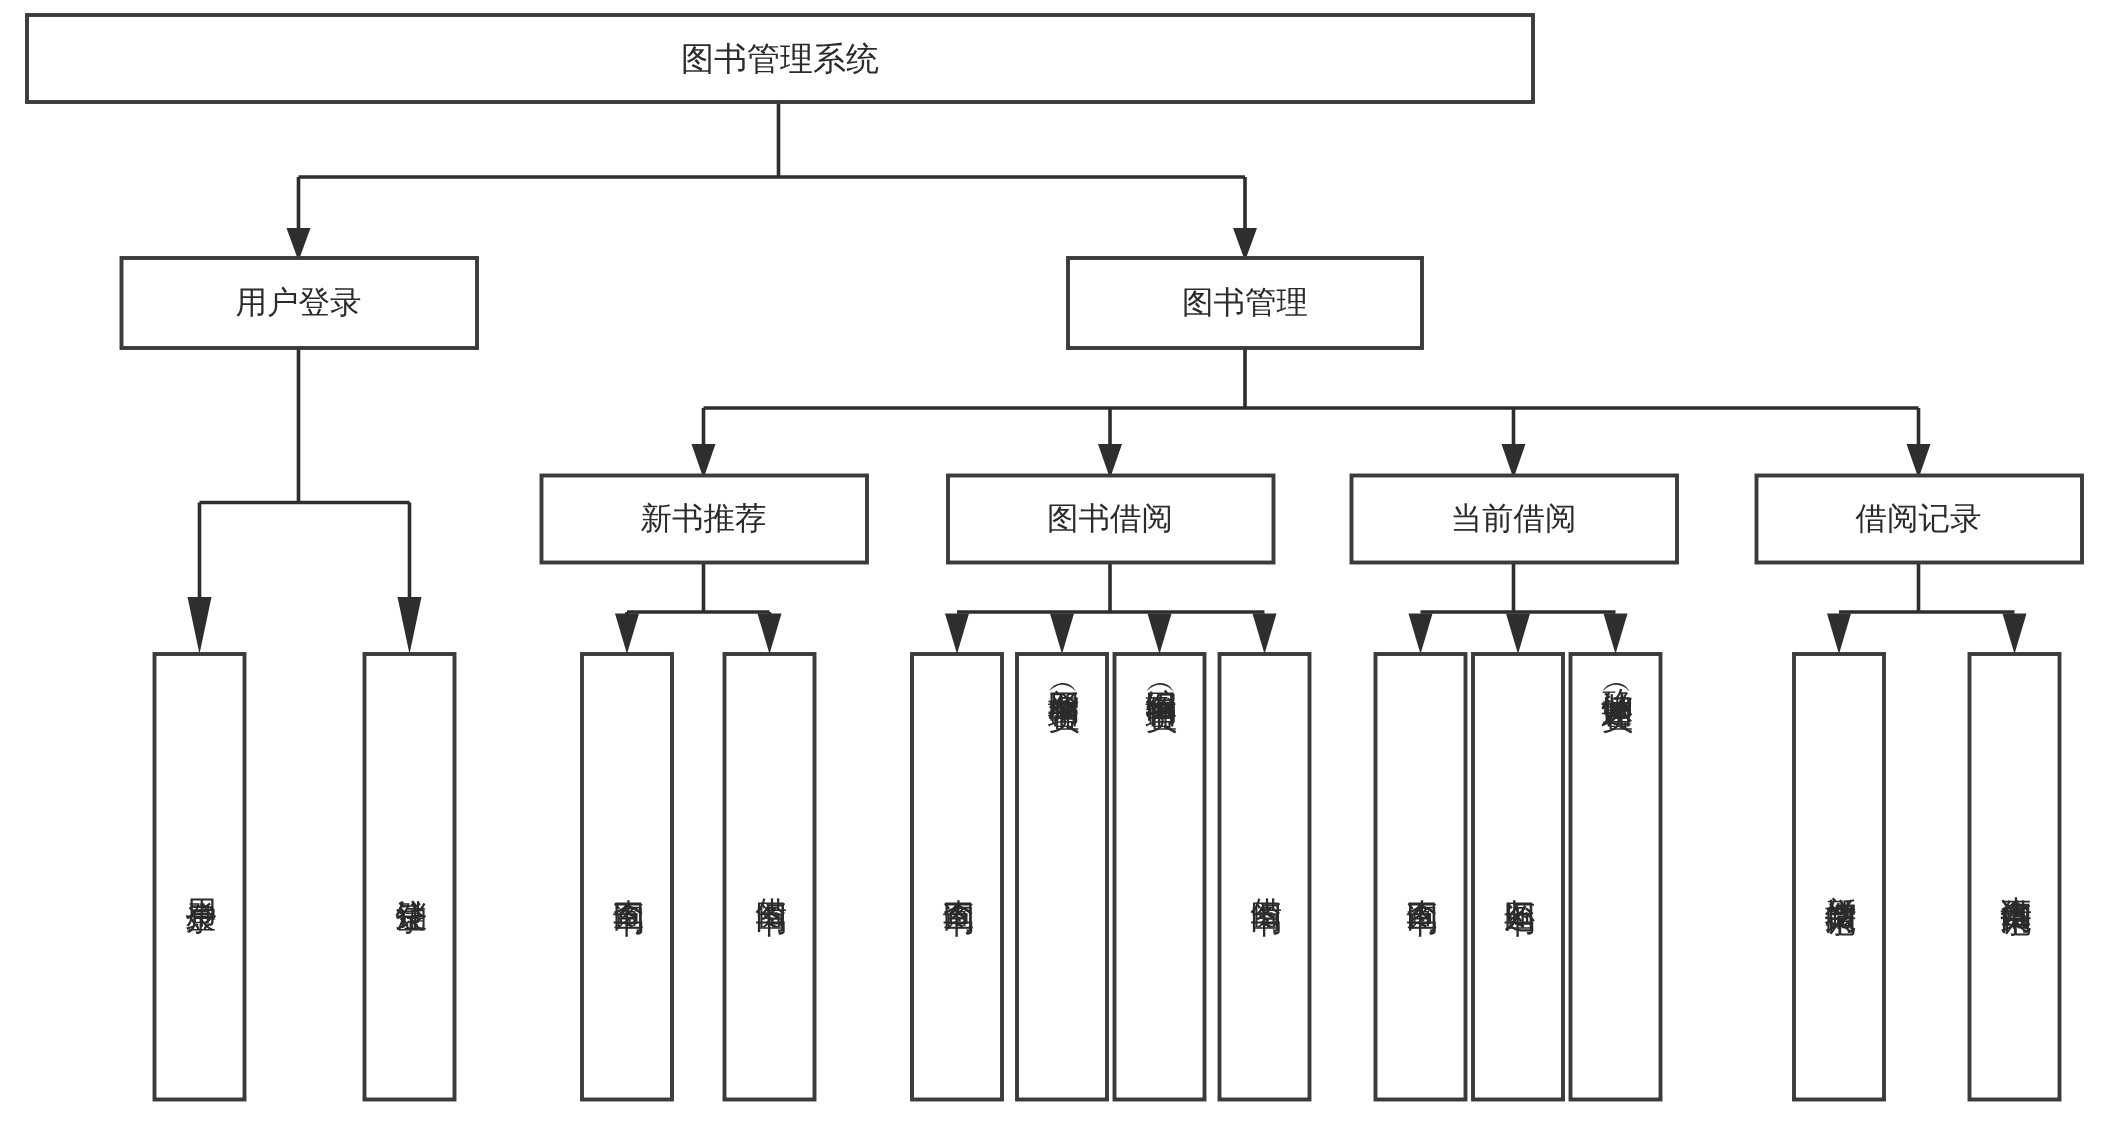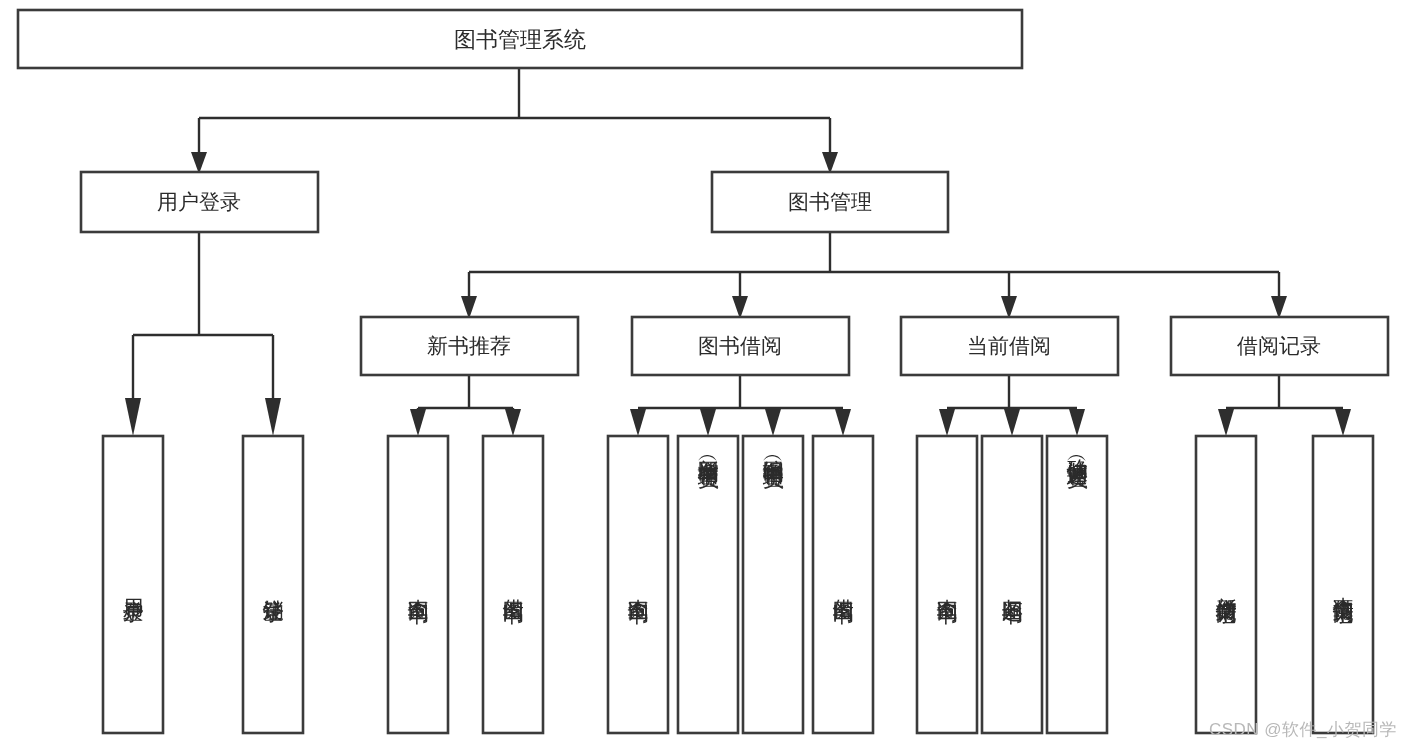--- a/index.html
+++ b/index.html
@@ -232,14 +232,13 @@
   <div class="leaf-label-wrap" style="left:1047px; top:436px; width:60px; height:297px; align-items:flex-start;">
     <span class="leaf-label" style="padding-top:6px;">确认归还（管理员）</span>
   </div>
   <div class="leaf-label-wrap" style="left:1196px; top:436px; width:60px; height:297px;">
     <span class="leaf-label">新增借阅记录</span>
   </div>
   <div class="leaf-label-wrap" style="left:1313px; top:436px; width:60px; height:297px;">
     <span class="leaf-label">查询借阅记录</span>
   </div>
 
-  <div class="watermark">CSDN @软件_小贺同学</div>
 </div>
 
 </body></html>

